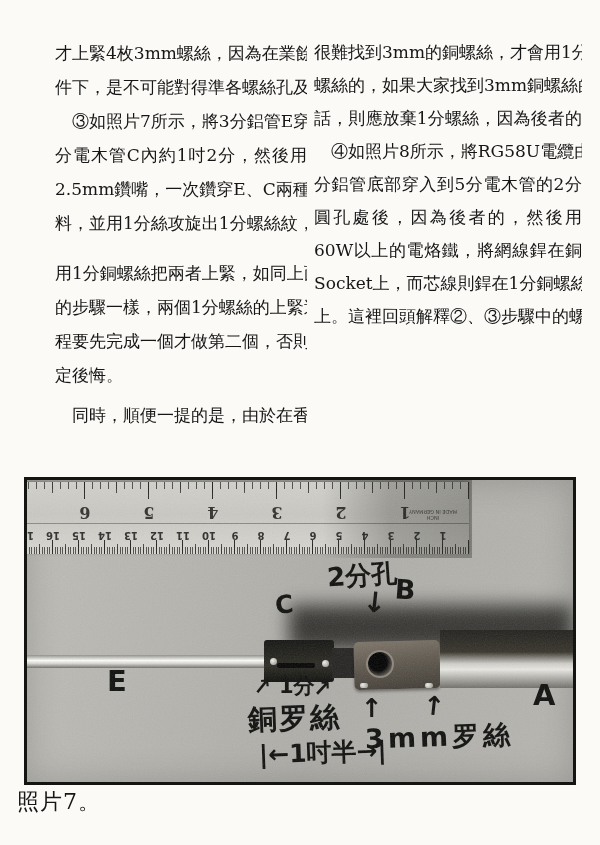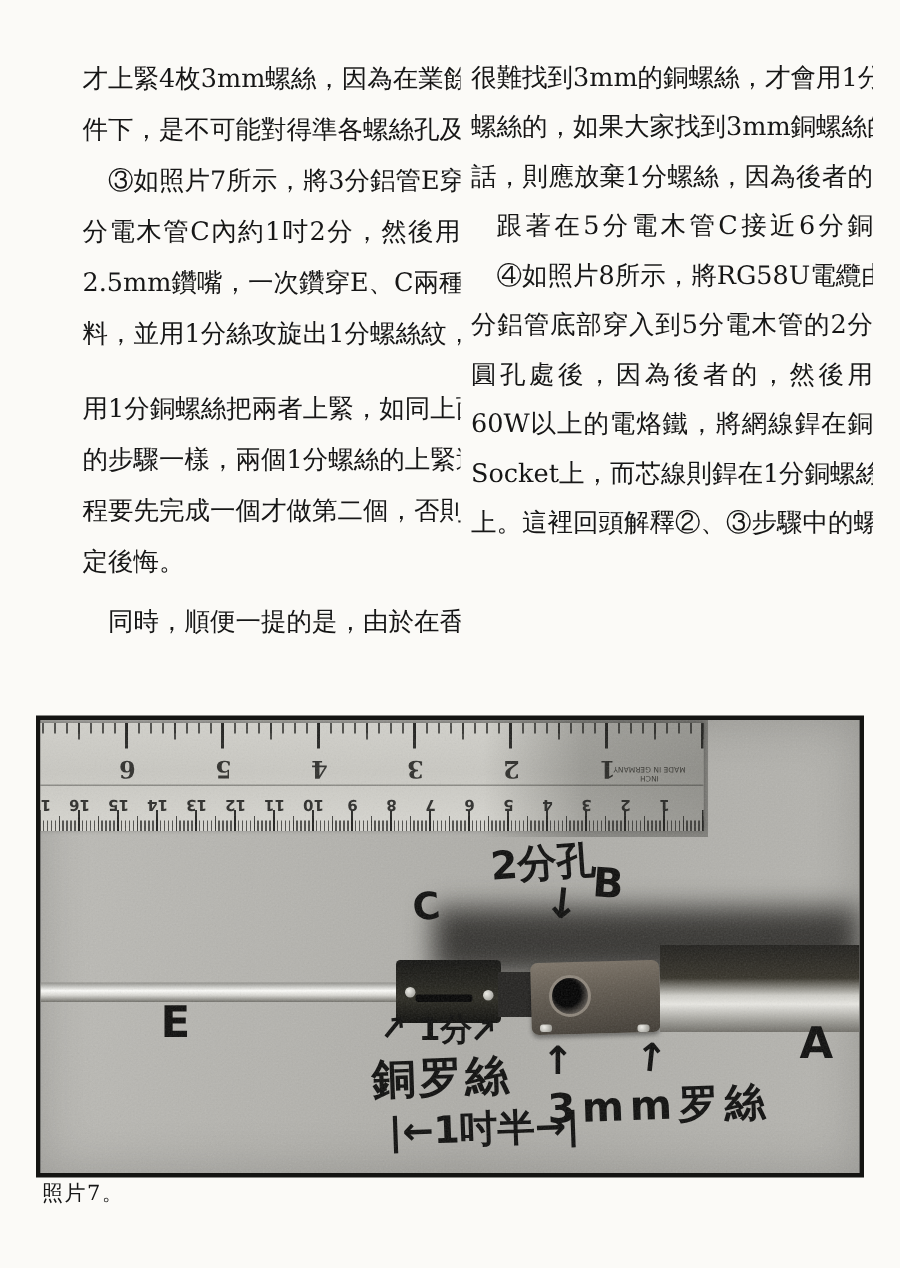--- a/index.html
+++ b/index.html
@@ -87,21 +87,21 @@
   #arr-ne1    {left:226px;top:194px;font-size:22px;transform:rotate(-6deg)}
   #ann-1fen   {left:252px;top:192px;font-size:21px}
   #arr-ne2    {left:286px;top:196px;font-size:22px;transform:rotate(-2deg)}
   #ann-copper {left:221px;top:219px;font-size:29px;letter-spacing:2px;transform:rotate(-2deg)}
   #ann-measure{left:232px;top:256px;font-size:25px;transform:rotate(-2deg)}
   #arr-up1    {left:334px;top:213px;font-size:26px}
   #arr-up2    {left:396px;top:211px;font-size:26px;transform:rotate(6deg)}
   #ann-3mm    {left:338px;top:239px;font-size:27px;letter-spacing:4px;transform:rotate(-2deg)}
   .grain{position:absolute;left:0;top:0;pointer-events:none}
   
-  .caption{position:absolute;left:28px;top:787px;font-size:14px;letter-spacing:1px}
+  .caption{position:absolute;left:17px;top:787px;font-size:22px;letter-spacing:1px}
 </style>
 </head>
 <body>
 
 <div class="col" id="col-left">
     <div class="para">
       <div class="line jl">才上緊4枚3mm螺絲，因為在業餘條</div>
       <div class="line jl">件下，是不可能對得準各螺絲孔及螺</div>
     </div>
     <div class="para">
@@ -120,21 +120,20 @@
       <div class="line indent jl">同時，順便一提的是，由於在香港</div>
     </div>
   </div>
 <div class="col" id="col-right">
     <div class="para">
       <div class="line jl">很難找到3mm的銅螺絲，才會用1分</div>
       <div class="line jl">螺絲的，如果大家找到3mm銅螺絲的</div>
       <div class="line jl">話，則應放棄1分螺絲，因為後者的</div>
     </div>
     <div class="para">
-      <div class="line indent jl">跟著在5分電木管C接近6分銅</div>
     </div>
     <div class="para">
       <div class="line indent jl">④如照片8所示，將RG58U電纜由6</div>
       <div class="line jl">分鋁管底部穿入到5分電木管的2分</div>
       <div class="line jl">圓孔處後，因為後者的，然後用</div>
       <div class="line jl">60W以上的電烙鐵，將網線銲在銅</div>
       <div class="line jl">Socket上，而芯線則銲在1分銅螺絲</div>
       <div class="line jl">上。這裡回頭解釋②、③步驟中的螺</div>
     </div>
   </div>

